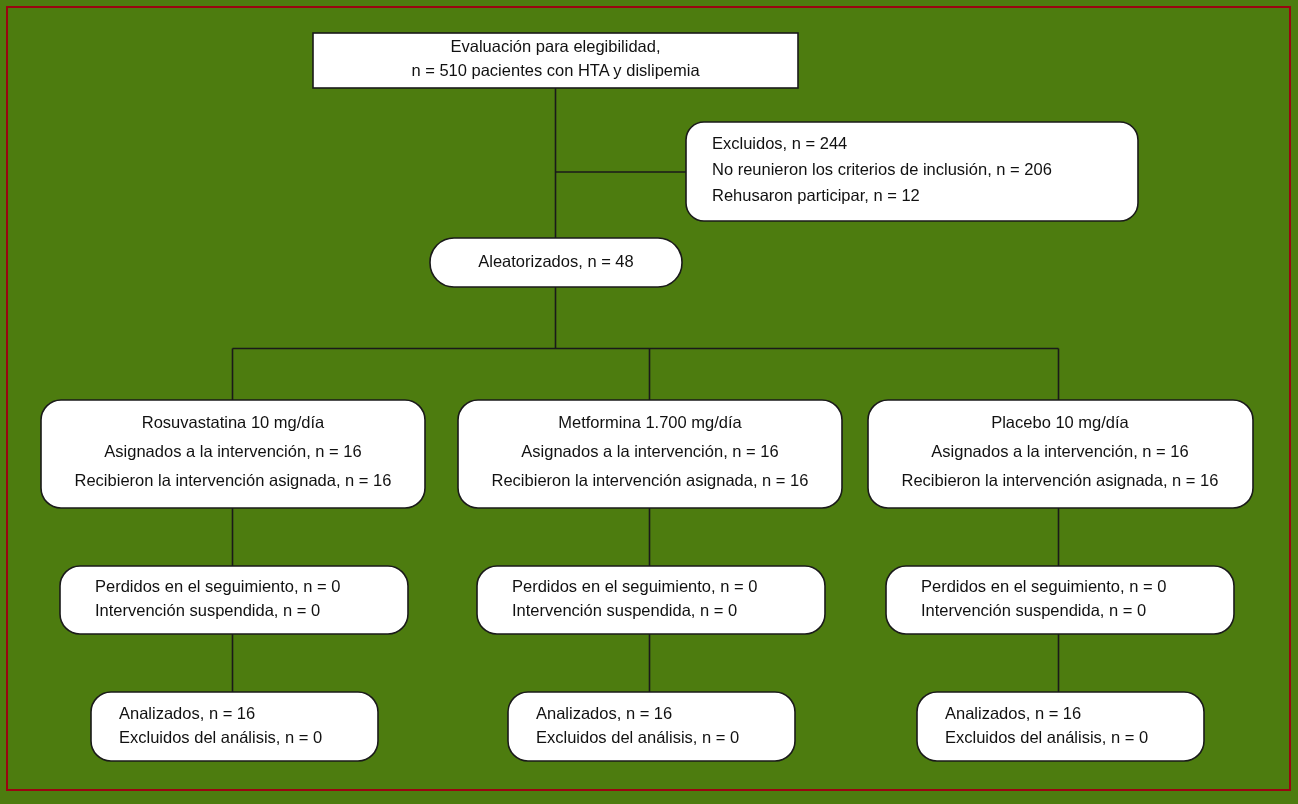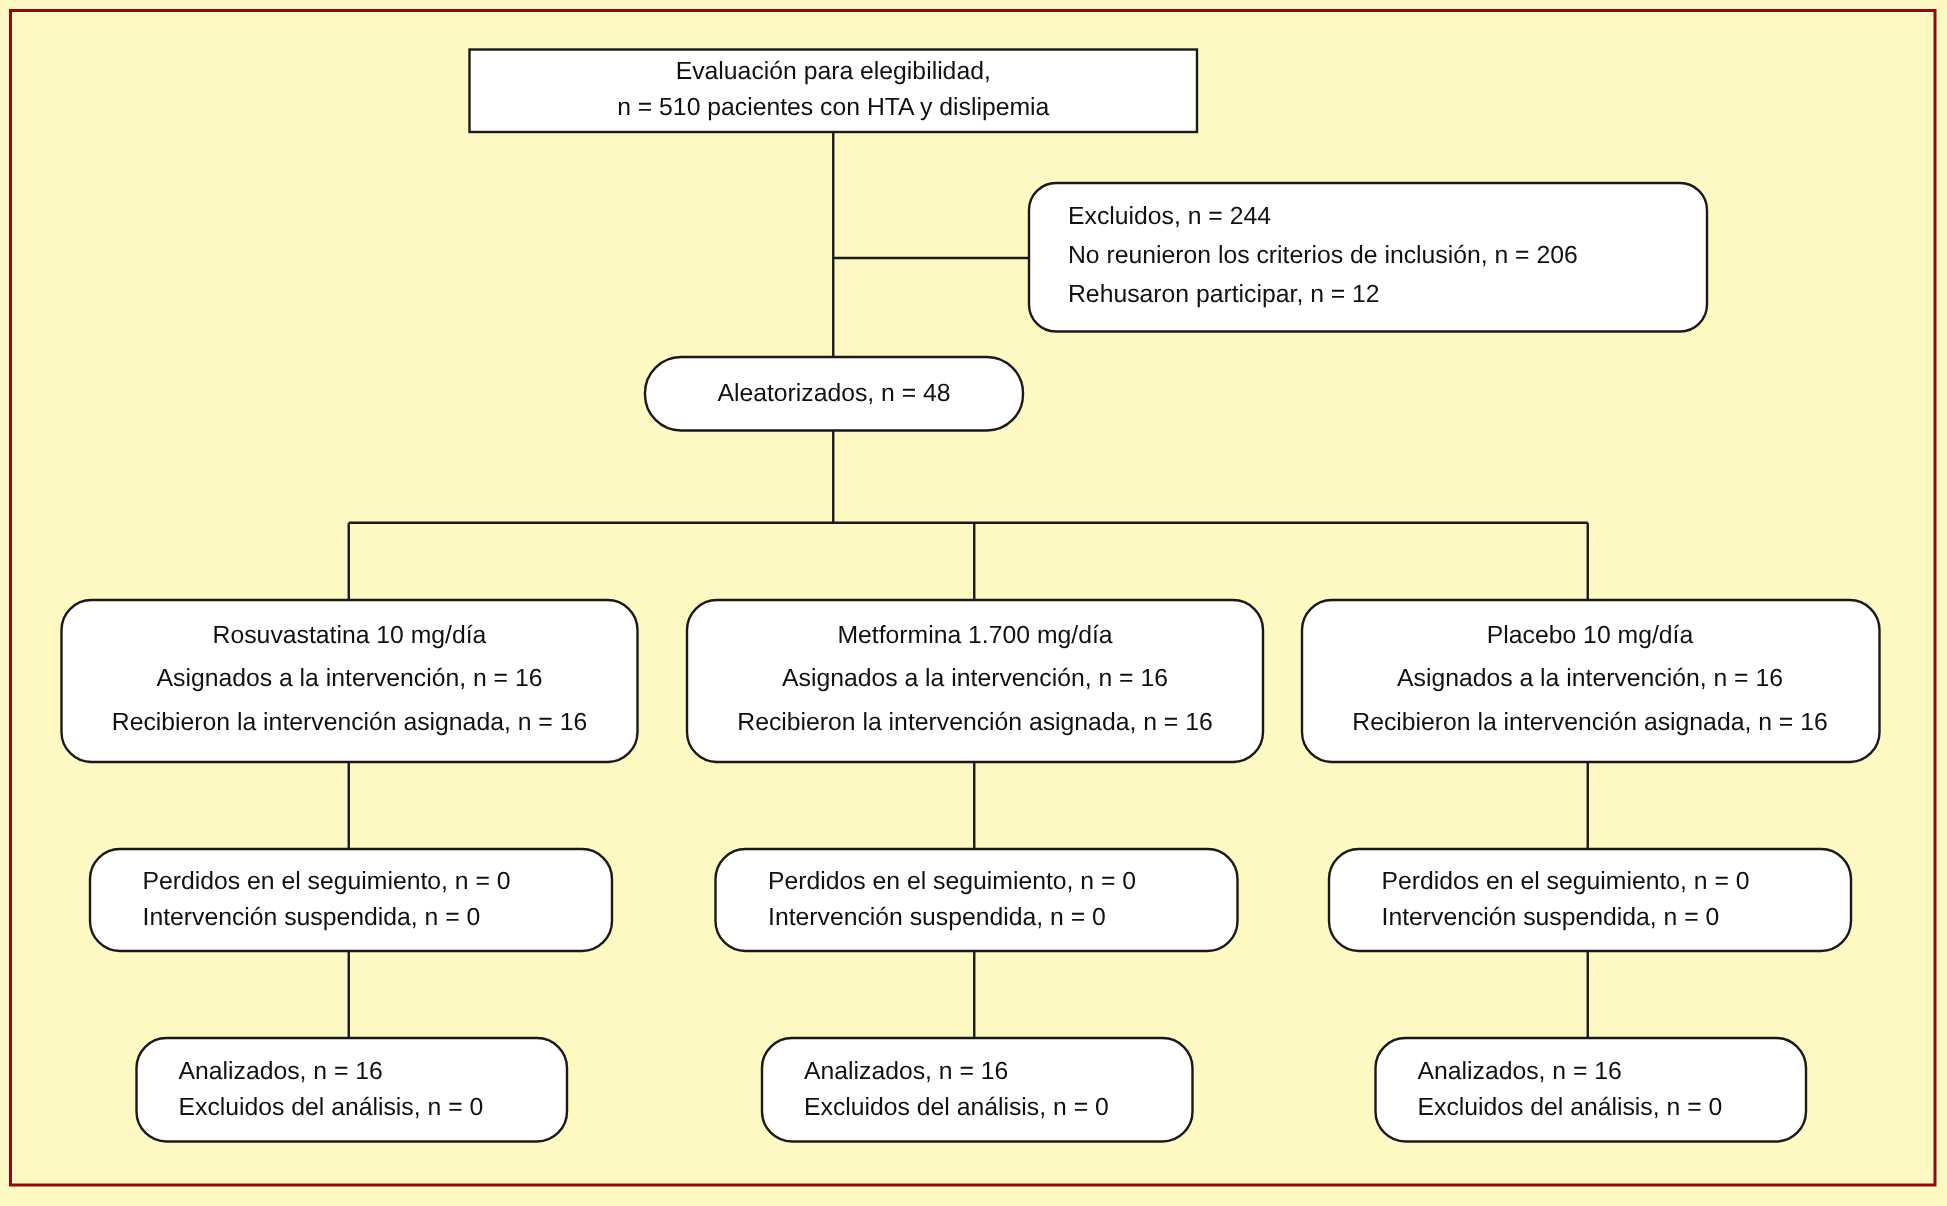--- a/index.html
+++ b/index.html
@@ -7,21 +7,21 @@
     padding: 0;
     background: #ffffff;
   }
   body {
     font-family: "Liberation Sans", sans-serif;
   }
   #figure-root {
     position: relative;
     width: 1298px;
     height: 804px;
-    background: #fef9c3;
+    background: #4d7c0f;
     overflow: hidden;
   }
   #figure-frame {
     position: absolute;
     left: 6px;
     top: 6px;
     width: 1285px;
     height: 785px;
     border: 2px solid #9a0511;
     box-sizing: border-box;

